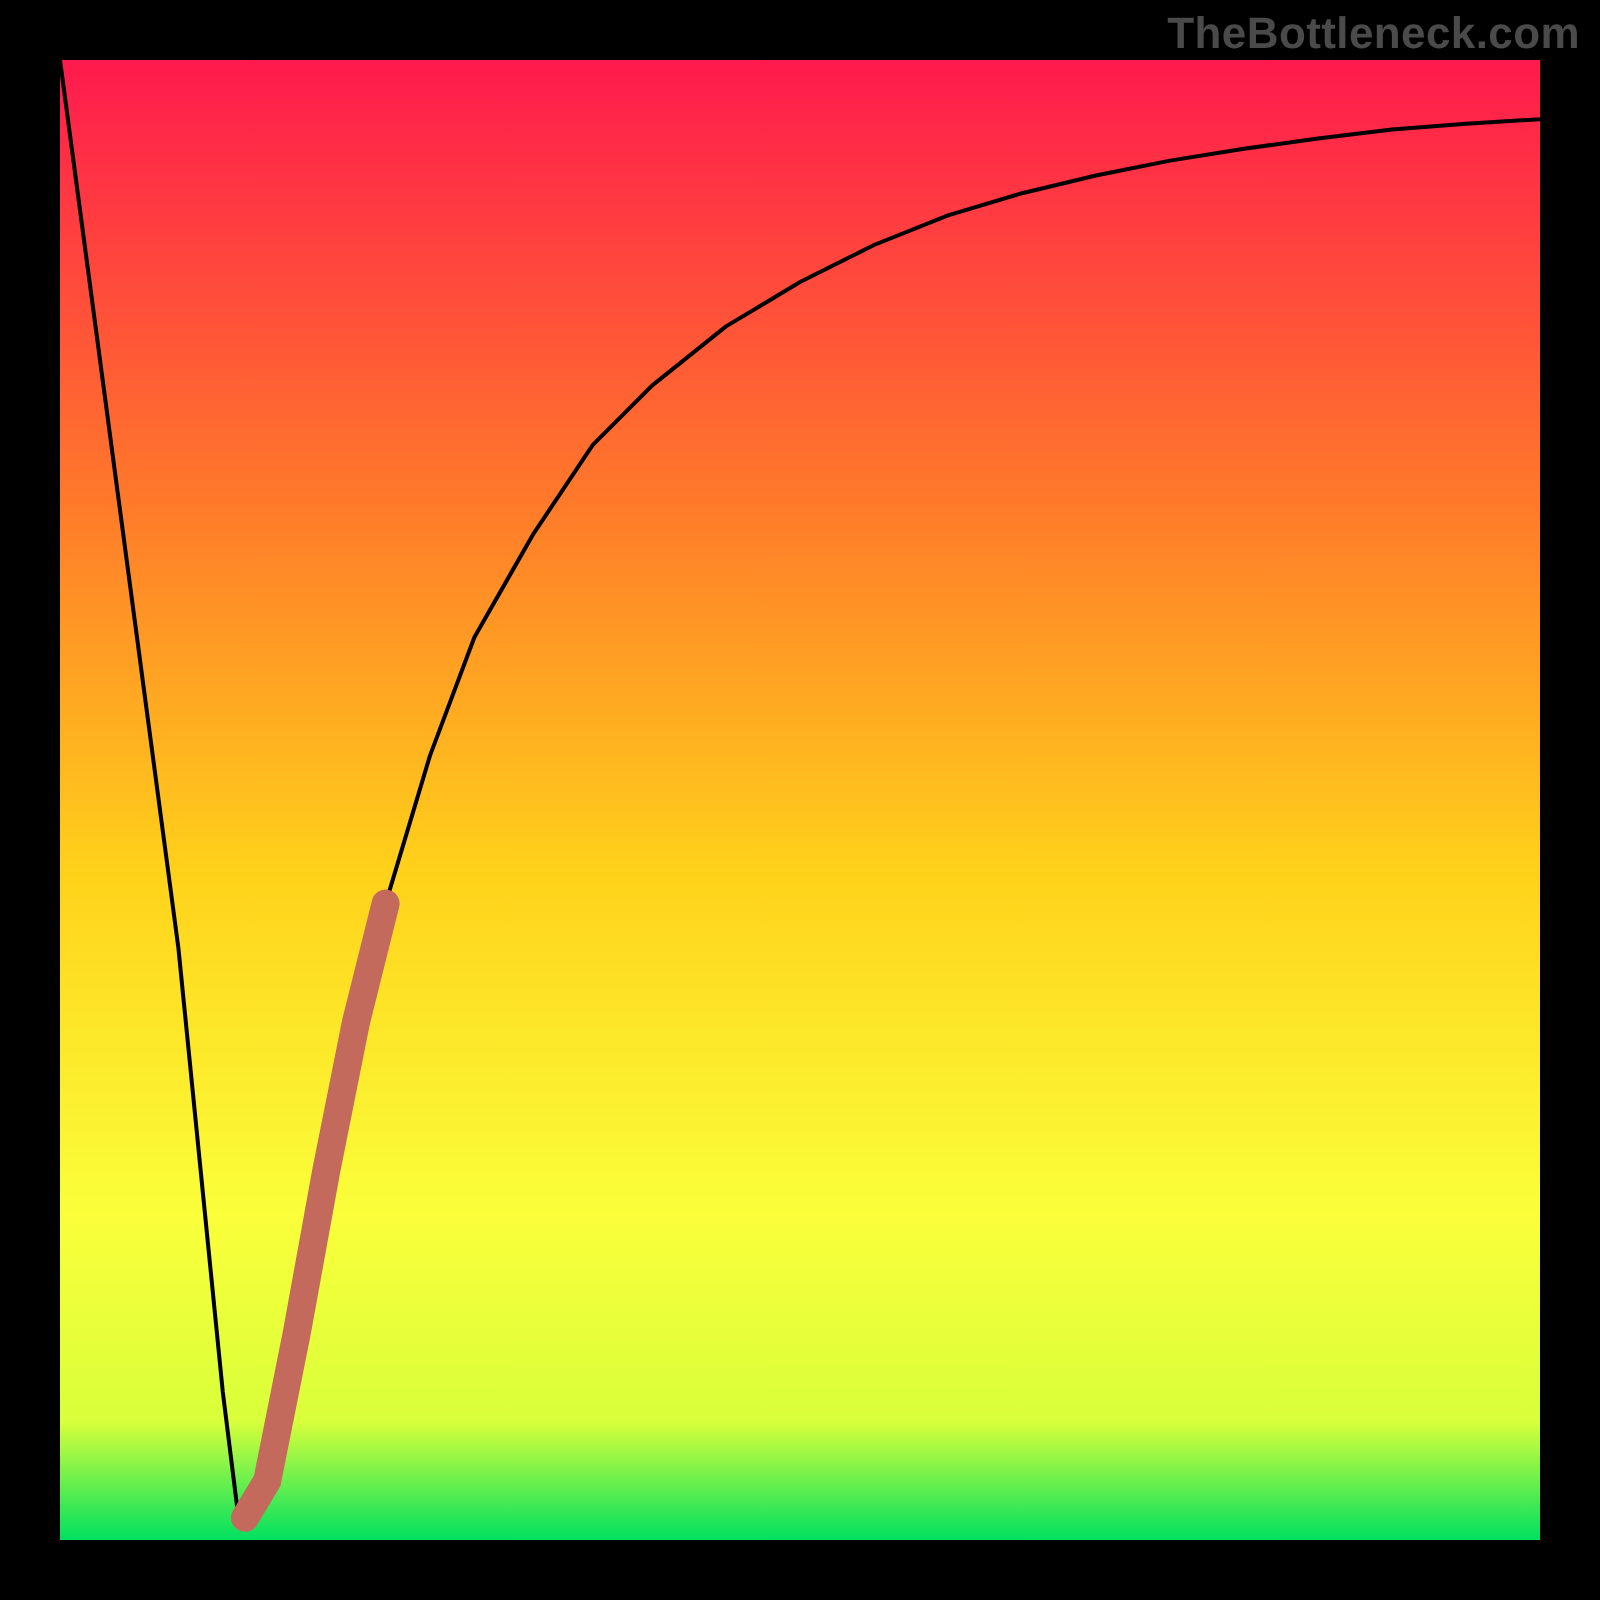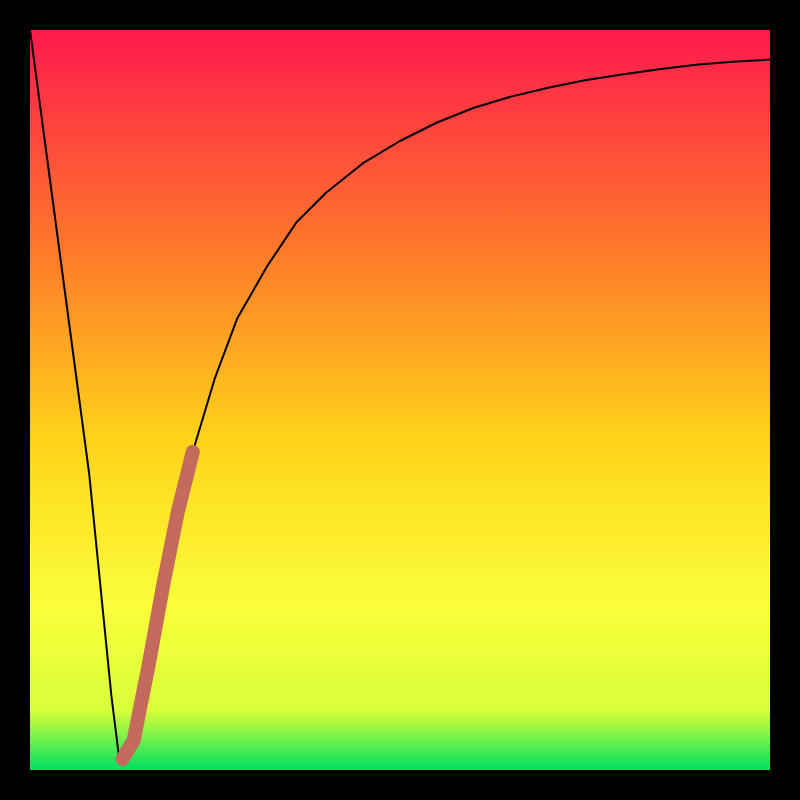--- a/index.html
+++ b/index.html
@@ -47,13 +47,14 @@
         <stop offset="55%" stop-color="#ffd21a"></stop>
         <stop offset="78%" stop-color="#faff3a"></stop>
         <stop offset="92%" stop-color="#d8ff3a"></stop>
         <stop offset="100%" stop-color="#00e060"></stop>
       </linearGradient>
     </defs>
     <rect x="0" y="0" width="740" height="740" fill="url(#bg)"></rect>
     <path id="curve" fill="none" stroke-width="2" stroke-linejoin="round" stroke="#000000" d="M0.00 0.00 L14.80 111.00 L29.60 222.00 L44.40 333.00 L59.20 444.00 L74.00 592.00 L81.40 666.00 L88.80 725.20 L96.20 732.60 L103.60 710.40 L118.40 636.40 L133.20 555.00 L148.00 481.00 L162.80 421.80 L185.00 347.80 L207.20 288.60 L236.80 236.80 L266.40 192.40 L296.00 162.80 L333.00 133.20 L370.00 111.00 L407.00 92.50 L444.00 77.70 L481.00 66.60 L518.00 57.72 L555.00 50.32 L592.00 44.40 L629.00 39.22 L666.00 34.78 L703.00 31.82 L740.00 29.60"></path>
     <path id="highlight" fill="none" stroke-width="14" stroke-linecap="round" stroke="#c36a5d" d="M92.50 728.90 L103.60 710.40 L118.40 636.40 L133.20 555.00 L148.00 481.00 L162.80 421.80"></path>
   </svg>
+  <div class="watermark">TheBottleneck.com</div>
 </div>
 
 </body></html>

